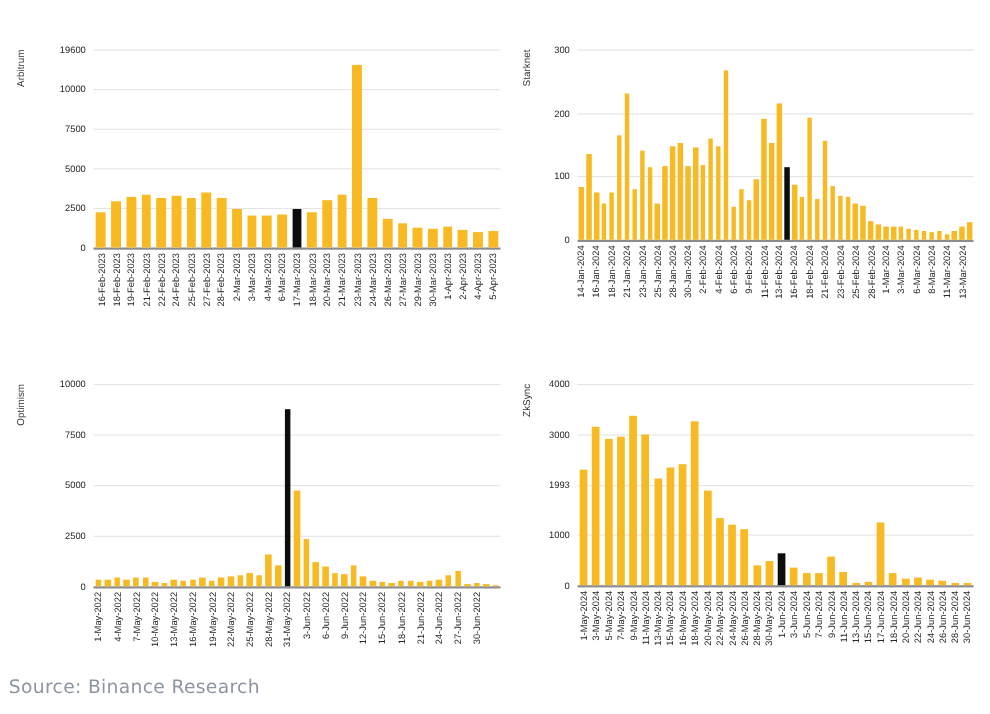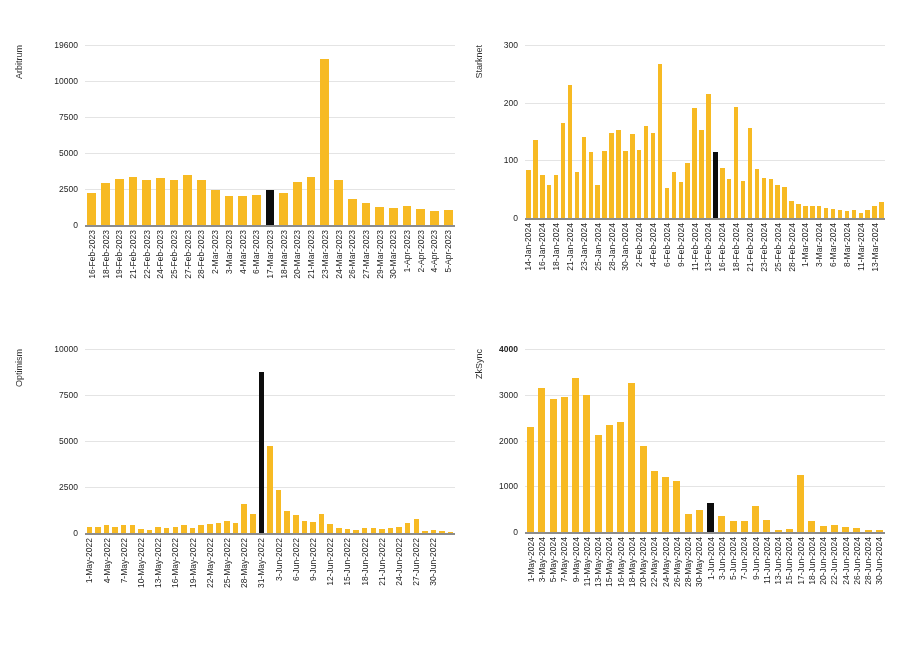--- a/index.html
+++ b/index.html
@@ -291,23 +291,23 @@
             <div class="xlabel" style="left: 342.488px;">30-Jun-2022</div>
           </div>
       </div>
     </div>
 
     <div class="chart c3 right">
       <div class="ytitle">ZkSync</div>
       <div class="yaxis">
           <div class="ytick" style="top: 178px;">0</div>
           <div class="ytick" style="top: 132.25px;">1000</div>
-          <div class="ytick" style="top: 86.5px;">2000</div>
+          <div class="ytick" style="top: 86.5px;">1993</div>
           <div class="ytick" style="top: 40.75px;">3000</div>
-          <div class="ytick" style="top: -5px; font-weight: bold;">4000</div>
+          <div class="ytick" style="top: -5px;">4000</div>
         </div>
       <div class="plotcol">
         <div class="plot">
             <div class="gridline" style="top: 137.25px;"></div>
             <div class="gridline" style="top: 91.5px;"></div>
             <div class="gridline" style="top: 45.75px;"></div>
             <div class="gridline" style="top: 0px;"></div>
             <div class="bar" style="width: 7.2px; left: 2.025px; height: 104.767px;"></div>
             <div class="bar" style="width: 7.2px; left: 13.275px; height: 143.655px;"></div>
             <div class="bar" style="width: 7.2px; left: 24.525px; height: 133.132px;"></div>
@@ -373,13 +373,14 @@
             <div class="xlabel" style="left: 314.625px;">24-Jun-2024</div>
             <div class="xlabel" style="left: 325.875px;">26-Jun-2024</div>
             <div class="xlabel" style="left: 337.125px;">28-Jun-2024</div>
             <div class="xlabel" style="left: 348.375px;">30-Jun-2024</div>
           </div>
       </div>
     </div>
 
   </div>
 
+  <div class="footer">Source: Binance Research</div>
 </div>
 
 </body></html>

